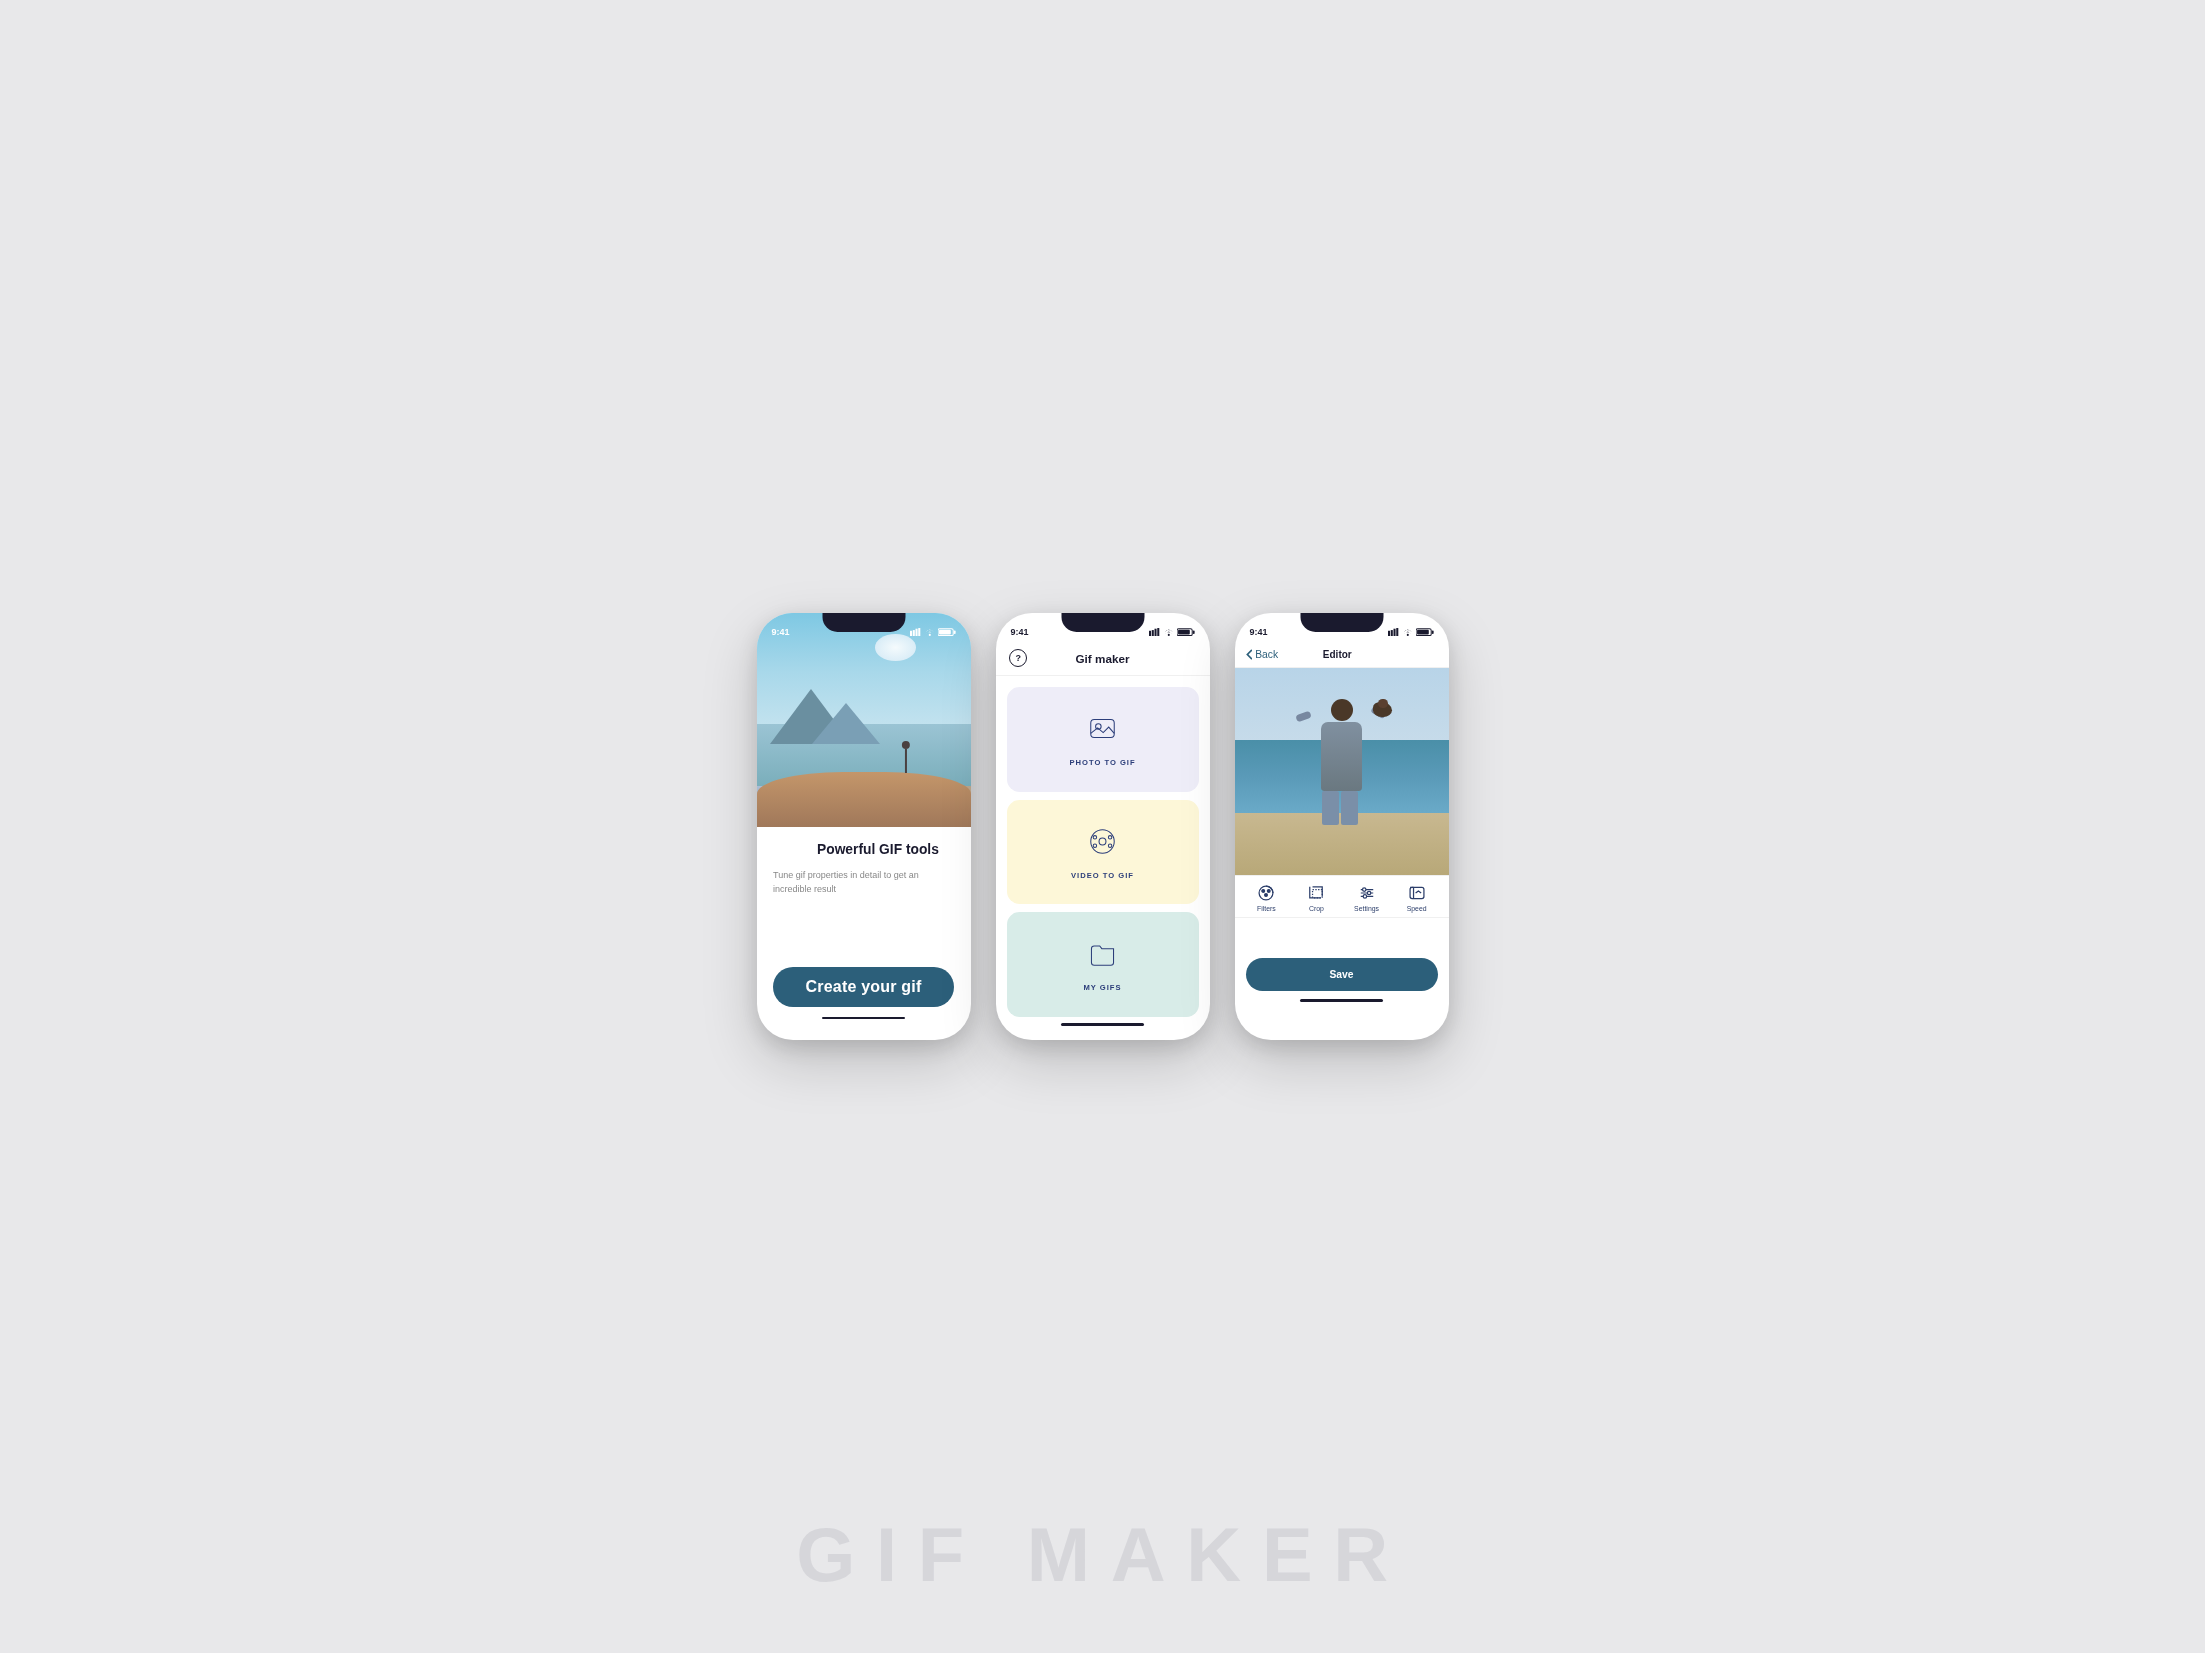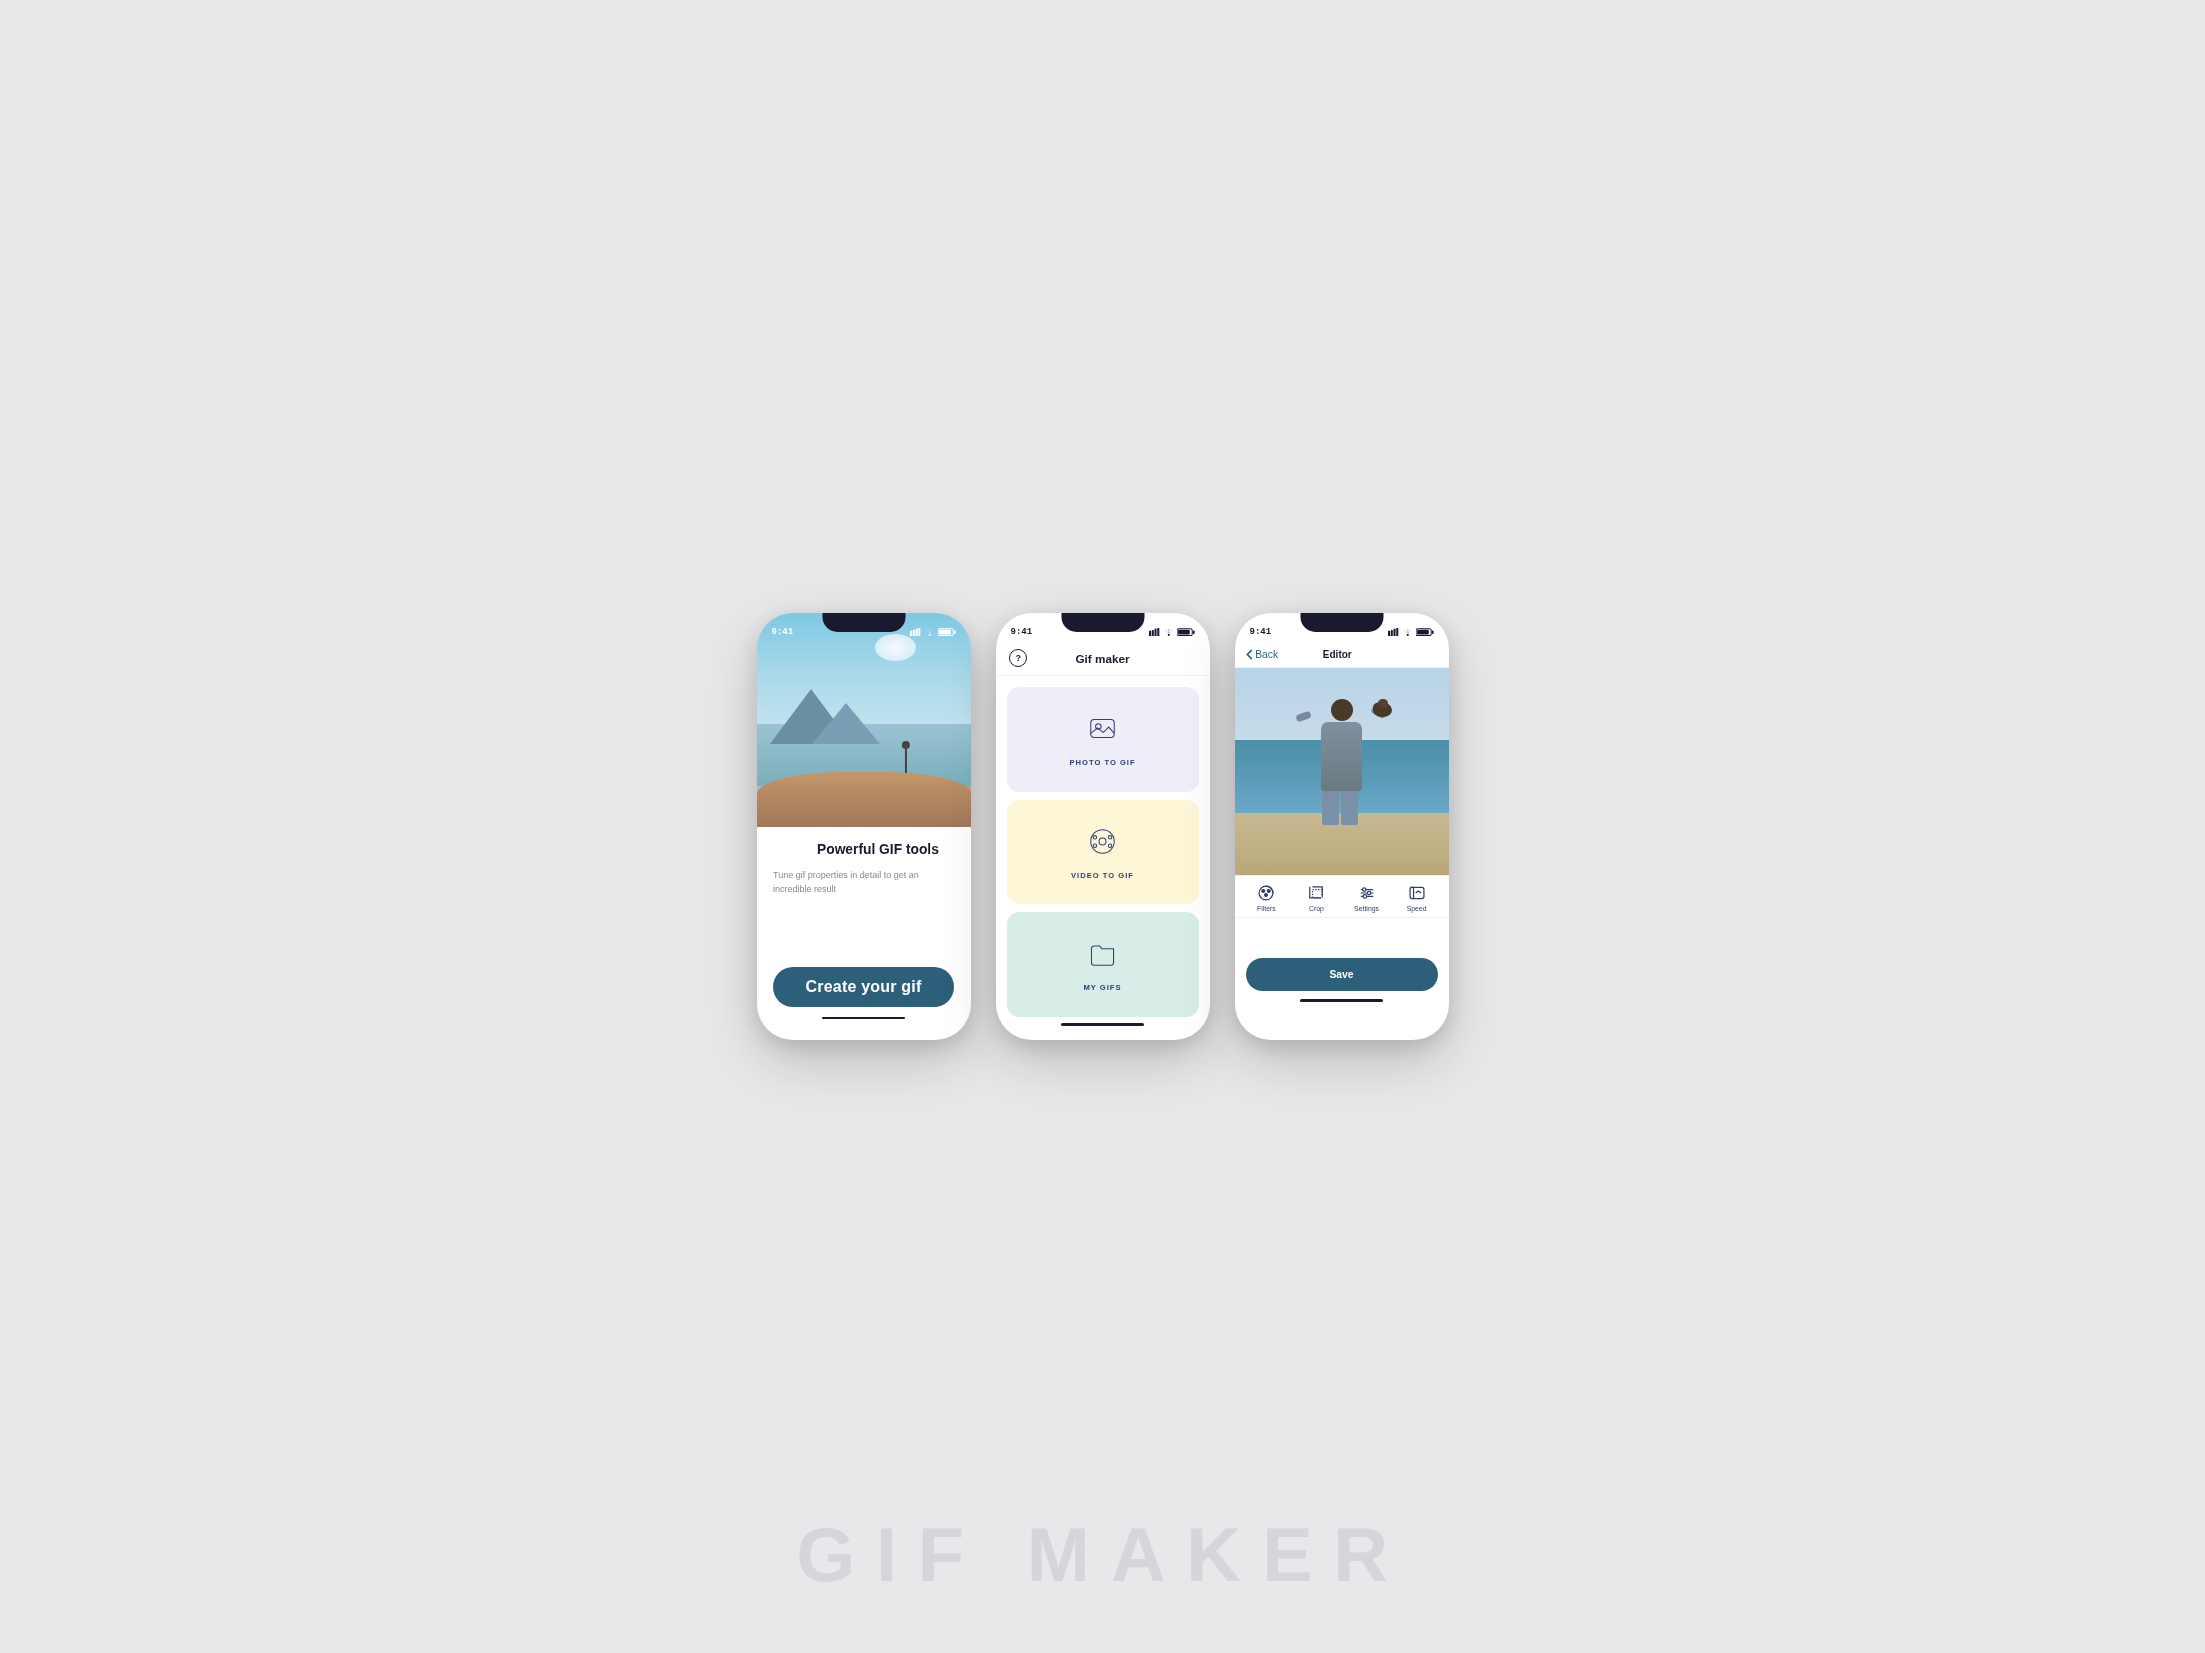--- a/index.html
+++ b/index.html
@@ -55,21 +55,20 @@
       position: absolute;
       top: 0;
       left: 0;
       right: 0;
       height: 30px;
       z-index: 10;
       display: flex;
       align-items: center;
       justify-content: space-between;
       padding: 8.3px 15px 0;
-      font-family: Liberation Mono, monospace;
     }
 
     .phone-notch-bar.dark {
       background: transparent;
     }
 
     .status-time {
       font-size: 9px;
       font-weight: 600;
       color: #fff;

